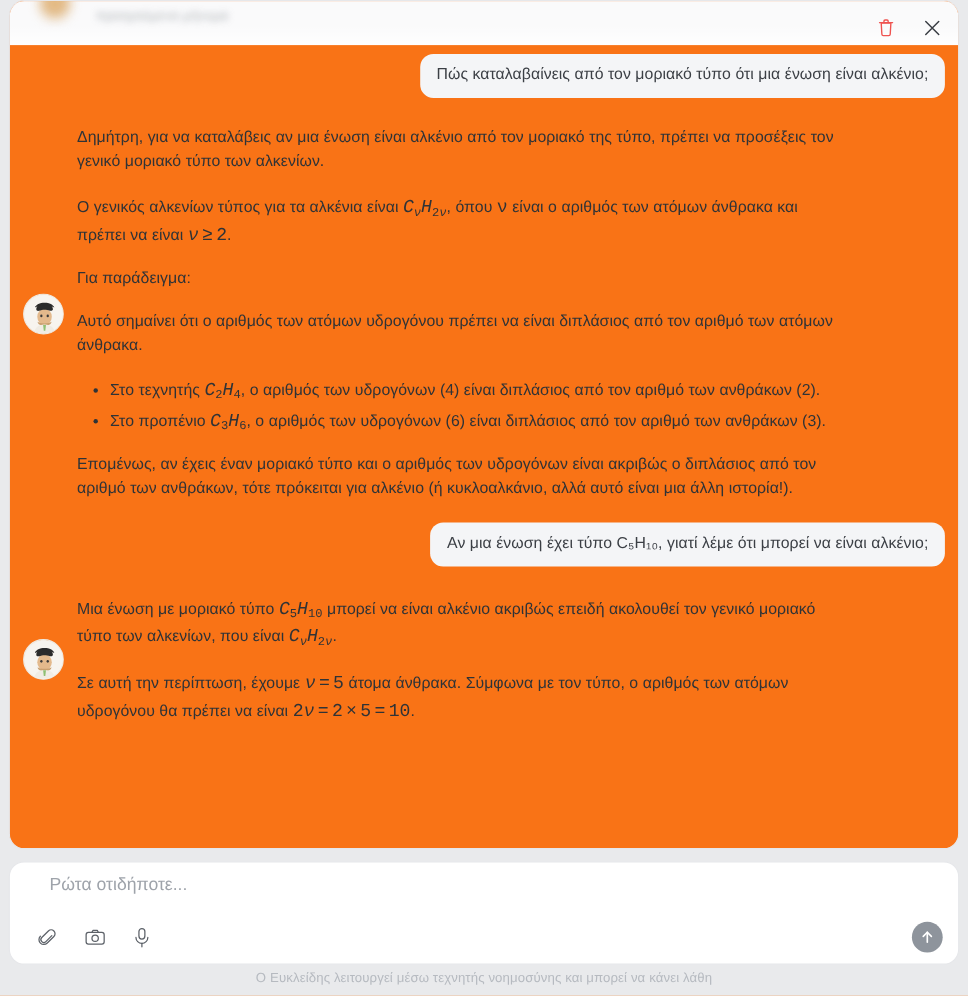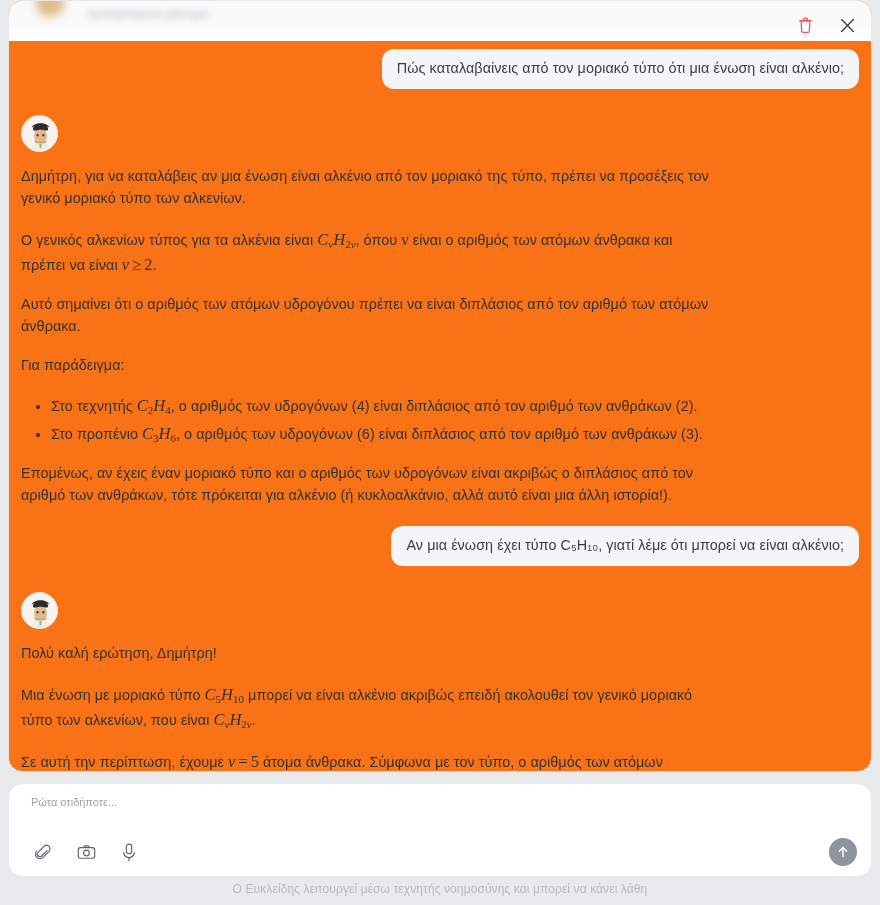--- a/index.html
+++ b/index.html
@@ -101,22 +101,21 @@
     font-size: 14.4px;
     line-height: 1.45;
     max-width: 640px;
     letter-spacing: .05px;
   }
 
   .bot-wrap {
     display: flex;
     gap: 12px;
     width: 100%;
-    align-items: flex-start;
-    flex-direction: column;
+    align-items: center;
   }
   .avatar {
     flex: 0 0 auto;
     width: 37px; height: 37px;
     border-radius: 50%;
     background: #f6f2ec;
     border: 1px solid #efe9e0;
     position: relative;
     overflow: hidden;
     margin-top: 2px;
@@ -136,21 +135,21 @@
   .bot-body p:last-child { margin-bottom: 0; }
   .bot-body ul {
     margin: 0 0 17px 0;
     padding-left: 30px;
     list-style: disc;
   }
   .bot-body li { margin: 0 0 2px 0; }
 
   
   .math {
-    font-family: Liberation Serif, serif;
+    font-family: Liberation Mono, monospace;
     font-size: 16.5px;
     letter-spacing: 0;
   }
   .math .it { font-style: italic; }
   .math sub {
     font-size: 11px;
     vertical-align: baseline;
     position: relative;
     top: 3px;
   }
@@ -161,27 +160,27 @@
     position: absolute;
     left: 8px; top: 783px;
     width: 864px;
     height: 94px;
     background: #ffffff;
     border-radius: 14px;
     border: 1px solid #e6e7ea;
   }
   .composer-input {
     position: absolute;
-    left: 22px; top: 12px;
+    left: 36px; top: 12px;
     width: 780px;
     border: none;
     outline: none;
     background: transparent;
     font-family: "Liberation Sans", sans-serif;
-    font-size: 11px;
+    font-size: 16px;
     color: #6d28d9;
     padding: 0;
   }
   .composer-input::placeholder { color: #9ea3aa; }
   .composer-tools {
     position: absolute;
     left: 22px; bottom: 12px;
     display: flex;
     align-items: center;
     gap: 19px;
@@ -266,23 +265,23 @@
             <p>Δημήτρη, για να καταλάβεις αν μια ένωση είναι αλκένιο από τον μοριακό της τύπο, πρέπει να προσέξεις τον γενικό μοριακό τύπο των αλκενίων.</p>
 
             <p>
               <span>Ο γενικός αλκενίων τύπος για τα αλκένια είναι</span>
               <span class="math"><span class="it">C</span><sub class="it">ν</sub><span class="it">H</span><sub><span>2</span><span class="it">ν</span></sub></span><span>, όπου</span>
               <span class="math it">ν</span>
               <span>είναι ο αριθμός των ατόμων άνθρακα και πρέπει να είναι</span>
               <span class="math"><span class="it">ν</span><span class="op">≥</span>2</span><span>.</span>
             </p>
 
+            <p>Για παράδειγμα:</p>
+
             <p>Αυτό σημαίνει ότι ο αριθμός των ατόμων υδρογόνου πρέπει να είναι διπλάσιος από τον αριθμό των ατόμων άνθρακα.</p>
-
-            <p>Για παράδειγμα:</p>
 
             <ul>
               <li>
                 <span>Στο τεχνητής</span>
                 <span class="math"><span class="it">C</span><sub>2</sub><span class="it">H</span><sub>4</sub></span><span>, ο αριθμός των υδρογόνων (4) είναι διπλάσιος από τον αριθμό των ανθράκων (2).</span>
               </li>
               <li>
                 <span>Στο προπένιο</span>
                 <span class="math"><span class="it">C</span><sub>3</sub><span class="it">H</span><sub>6</sub></span><span>, ο αριθμός των υδρογόνων (6) είναι διπλάσιος από τον αριθμό των ανθράκων (3).</span>
               </li>
@@ -307,21 +306,20 @@
               <path d="M9.6 11.6c1-2.6 4.6-4.4 8.9-4.4 4.4 0 8 1.8 8.9 4.4-3-1.4-5.8-2-8.9-2s-5.9.6-8.9 2z" fill="#2b2b2b"></path>
               <ellipse cx="15.6" cy="19.2" rx="1.05" ry="1.25" fill="#3a3a3a"></ellipse>
               <ellipse cx="21.4" cy="19.2" rx="1.05" ry="1.25" fill="#3a3a3a"></ellipse>
               <path d="M12.4 24.6c1.6 1.9 10.6 1.9 12.2 0 .7 1.1-1.3 3.5-6.1 3.5s-6.8-2.4-6.1-3.5z" fill="#c9a070"></path>
               <path d="M11.4 29.5c1.6-1.6 4.2-2.5 7.1-2.5s5.5.9 7.1 2.5c1.6 1.6 2.4 3.6 2.4 5.6H9c0-2 .8-4 2.4-5.6z" fill="#f0ece4"></path>
               <path d="M17.2 27.4h2.6l-.6 5.2h-1.4l-.6-5.2z" fill="#8fbf72"></path>
             </svg>
           </div>
           <div class="bot-body">
 
-            <p>Πολύ καλή ερώτηση, Δημήτρη!</p>
 
             <p>
               <span>Μια ένωση με μοριακό τύπο</span>
               <span class="math"><span class="it">C</span><sub>5</sub><span class="it">H</span><sub>10</sub></span>
               <span>μπορεί να είναι αλκένιο ακριβώς επειδή ακολουθεί τον γενικό μοριακό τύπο των αλκενίων, που είναι</span>
               <span class="math"><span class="it">C</span><sub class="it">ν</sub><span class="it">H</span><sub><span>2</span><span class="it">ν</span></sub></span><span>.</span>
             </p>
 
             <p>
               <span>Σε αυτή την περίπτωση, έχουμε</span>

